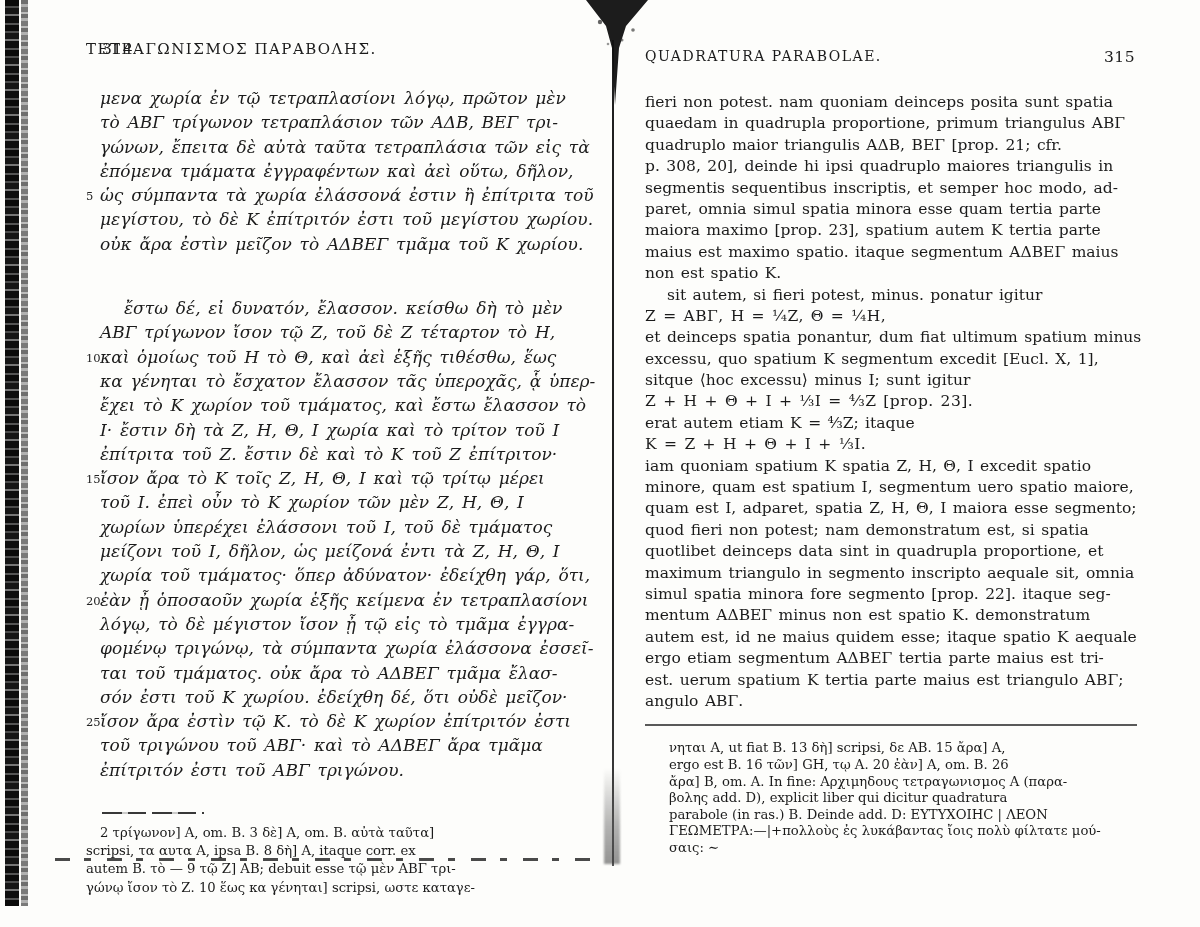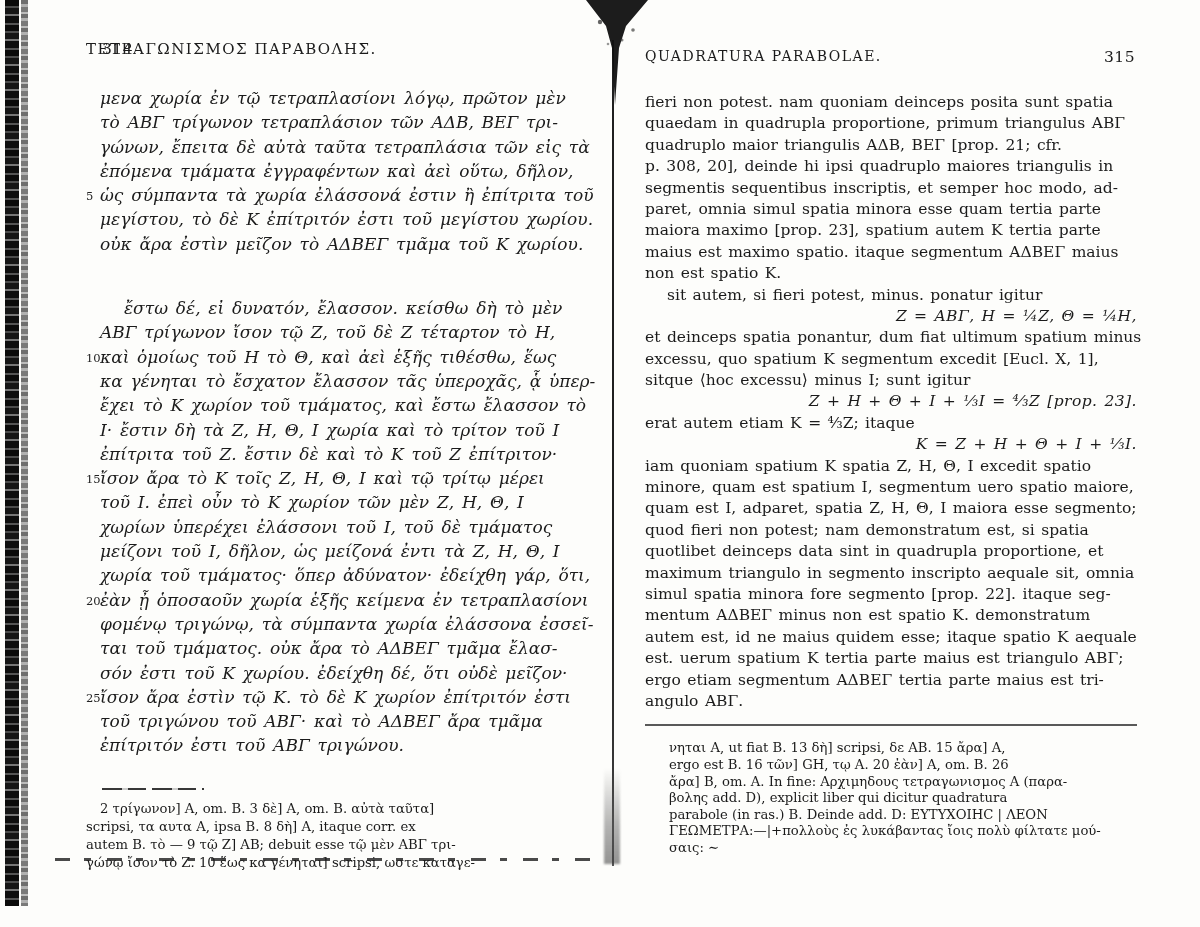--- a/index.html
+++ b/index.html
@@ -40,21 +40,21 @@
   .page-right .running-head .title { font-size:14px; padding-right:60px; }
   
   .body-left { margin-top:22px; font-style:italic; font-size:17px; word-spacing:.14em; }
   .body-left .bline { position:relative; height:24.3px; line-height:24.3px; padding-left:14px; white-space:nowrap; }
   .body-left .bline.indent { padding-left:38px;margin-top:40px; }
   .lnum { position:absolute; left:0; top:1px; font-size:11.5px; font-style:normal; letter-spacing:0; word-spacing:0; color:#222; }
   
   .body-right { margin-top:20px; font-size:15.5px; word-spacing:.10em; }
   .body-right .bline { position:relative; height:21.4px; line-height:21.4px; white-space:nowrap; }
   .body-right .bline.indent { padding-left:22px; }
-  .body-right .bline.formula { text-align:right; font-style:italic; white-space:nowrap; letter-spacing:.03em; }
+  .body-right .bline.formula { text-align:left; white-space:nowrap; letter-spacing:.03em; }
   
   .fn-rule-left { margin:30px 0 10px 16px; width:102px; height:2px;
     background:repeating-linear-gradient(to right, #383838 0 20px, rgba(56,56,56,.25) 20px 26px, #383838 26px 44px, transparent 44px 50px); }
   .fn-rule-right { margin:12px 0 14px 0; width:492px; height:2px; background:#3c3c3c; opacity:.85; }
   
   .apparatus { font-size:13.2px; }
   .page-left  .apparatus { line-height:18.2px; }
   .page-right .apparatus { line-height:16.6px;margin-left:24px; }
   .apparatus .fnline { white-space:nowrap; }
   #left-fn .fnline:first-child { text-indent:14px; }
@@ -98,20 +98,21 @@
         <div class="bline"><span>κα γένηται τὸ ἔσχατον ἔλασσον τᾶς ὑπεροχᾶς, ᾇ ὑπερ-</span></div>
         <div class="bline"><span>ἔχει τὸ Κ χωρίον τοῦ τμάματος, καὶ ἔστω ἔλασσον τὸ</span></div>
         <div class="bline"><span>Ι· ἔστιν δὴ τὰ Ζ, Η, Θ, Ι χωρία καὶ τὸ τρίτον τοῦ Ι</span></div>
         <div class="bline"><span>ἐπίτριτα τοῦ Ζ. ἔστιν δὲ καὶ τὸ Κ τοῦ Ζ ἐπίτριτον·</span></div>
         <div class="bline"><span class="lnum">15</span><span>ἴσον ἄρα τὸ Κ τοῖς Ζ, Η, Θ, Ι καὶ τῷ τρίτῳ μέρει</span></div>
         <div class="bline"><span>τοῦ Ι. ἐπεὶ οὖν τὸ Κ χωρίον τῶν μὲν Ζ, Η, Θ, Ι</span></div>
         <div class="bline"><span>χωρίων ὑπερέχει ἐλάσσονι τοῦ Ι, τοῦ δὲ τμάματος</span></div>
         <div class="bline"><span>μείζονι τοῦ Ι, δῆλον, ὡς μείζονά ἐντι τὰ Ζ, Η, Θ, Ι</span></div>
         <div class="bline"><span>χωρία τοῦ τμάματος· ὅπερ ἀδύνατον· ἐδείχθη γάρ, ὅτι,</span></div>
         <div class="bline"><span class="lnum">20</span><span>ἐὰν ᾖ ὁποσαοῦν χωρία ἑξῆς κείμενα ἐν τετραπλασίονι</span></div>
+        <div class="bline"><span>λόγῳ, τὸ δὲ μέγιστον ἴσον ᾖ τῷ εἰς τὸ τμᾶμα ἐγγρα-</span></div>
         <div class="bline"><span>φομένῳ τριγώνῳ, τὰ σύμπαντα χωρία ἐλάσσονα ἐσσεῖ-</span></div>
         <div class="bline"><span>ται τοῦ τμάματος. οὐκ ἄρα τὸ ΑΔΒΕΓ τμᾶμα ἔλασ-</span></div>
         <div class="bline"><span>σόν ἐστι τοῦ Κ χωρίου. ἐδείχθη δέ, ὅτι οὐδὲ μεῖζον·</span></div>
         <div class="bline"><span class="lnum">25</span><span>ἴσον ἄρα ἐστὶν τῷ Κ. τὸ δὲ Κ χωρίον ἐπίτριτόν ἐστι</span></div>
         <div class="bline"><span>τοῦ τριγώνου τοῦ ΑΒΓ· καὶ τὸ ΑΔΒΕΓ ἄρα τμᾶμα</span></div>
         <div class="bline"><span>ἐπίτριτόν ἐστι τοῦ ΑΒΓ τριγώνου.</span></div>
       </div>
     <div class="fn-rule-left"></div>
     <div class="apparatus" id="left-fn">
         <div class="fnline"><span>2 τρίγωνον] Α, om. B.    3 δὲ] Α, om. B.    αὐτὰ ταῦτα]</span></div>
@@ -146,22 +147,22 @@
         <div class="bline formula"><span>K = Z + H + Θ + I + ⅓I.</span></div>
         <div class="bline"><span>iam quoniam spatium K spatia Z, H, Θ, I excedit spatio</span></div>
         <div class="bline"><span>minore, quam est spatium I, segmentum uero spatio maiore,</span></div>
         <div class="bline"><span>quam est I, adparet, spatia Z, H, Θ, I maiora esse segmento;</span></div>
         <div class="bline"><span>quod fieri non potest; nam demonstratum est, si spatia</span></div>
         <div class="bline"><span>quotlibet deinceps data sint in quadrupla proportione, et</span></div>
         <div class="bline"><span>maximum triangulo in segmento inscripto aequale sit, omnia</span></div>
         <div class="bline"><span>simul spatia minora fore segmento [prop. 22]. itaque seg-</span></div>
         <div class="bline"><span>mentum ΑΔΒΕΓ minus non est spatio K. demonstratum</span></div>
         <div class="bline"><span>autem est, id ne maius quidem esse; itaque spatio K aequale</span></div>
+        <div class="bline"><span>ergo etiam segmentum ΑΔΒΕΓ tertia parte maius est tri-</span></div>
         <div class="bline"><span>est. uerum spatium K tertia parte maius est triangulo ΑΒΓ;</span></div>
-        <div class="bline"><span>ergo etiam segmentum ΑΔΒΕΓ tertia parte maius est tri-</span></div>
         <div class="bline"><span>angulo ΑΒΓ.</span></div>
       </div>
     <div class="fn-rule-right"></div>
     <div class="apparatus" id="right-fn">
         <div class="fnline"><span>νηται Α, ut fiat B.    13 δὴ] scripsi, δε ΑB.    15 ἄρα] Α,</span></div>
         <div class="fnline"><span>ergo est B.    16 τῶν] GH, τῳ Α.    20 ἐὰν] Α, om. B.    26</span></div>
         <div class="fnline"><span>ἄρα] B, om. Α.    In fine: Αρχιμηδους τετραγωνισμος Α (παρα-</span></div>
         <div class="fnline"><span>βολης add. D), explicit liber qui dicitur quadratura</span></div>
         <div class="fnline"><span>parabole (in ras.) B.    Deinde add. D: ΕΥΤΥΧΟΙΗC | ΛΕΟΝ</span></div>
         <div class="fnline"><span>ΓΕΩΜΕΤΡΑ:—|+πολλοὺς ἐς λυκάβαντας ἴοις πολὺ φίλτατε μού-</span></div>

